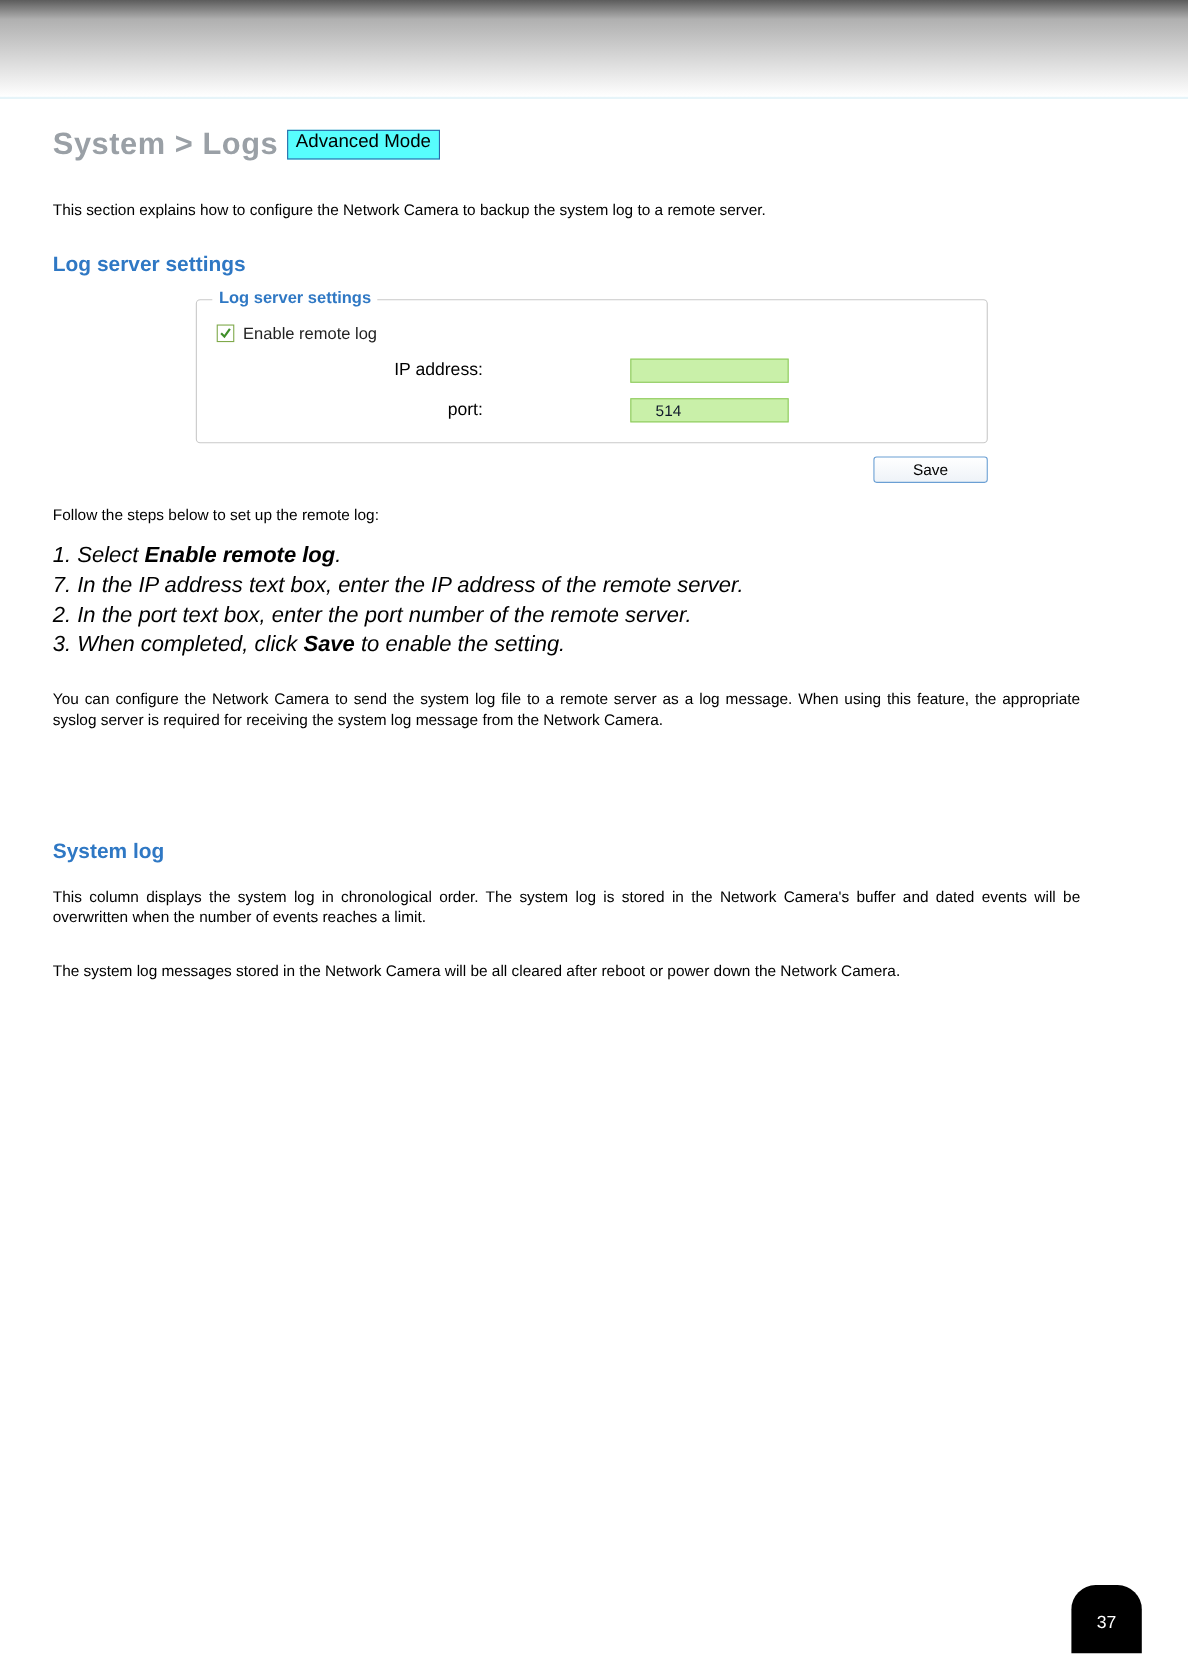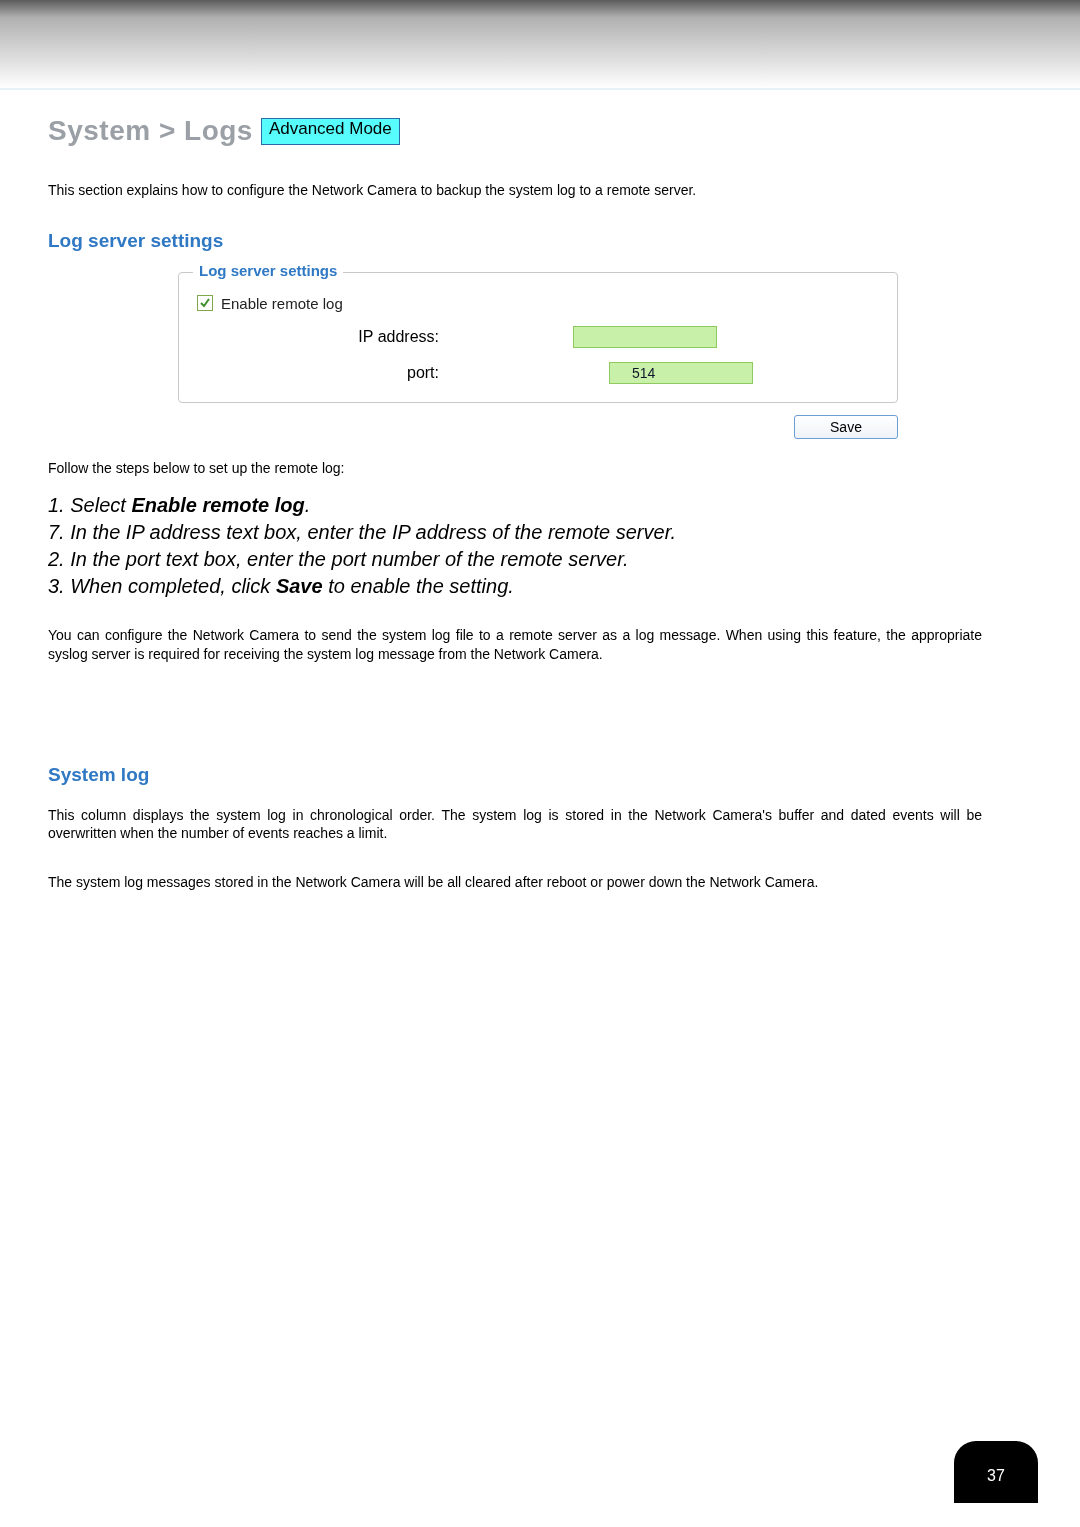--- a/index.html
+++ b/index.html
@@ -31,21 +31,21 @@
   .panel-wrap { width: 720px; margin: 0 0 6px 130px; }
   .fieldset {
     border: 1px solid #c9c9c9; border-radius: 4px; padding: 22px 18px 14px 18px;
     position: relative; margin-top: 8px;
   }
   .legend {
     position: absolute; top: -11px; left: 14px; background: #fff; padding: 0 6px;
     font-size: 15px; font-weight: bold; color: #2f78c4;
   }
   .row { display: flex; align-items: center; margin-bottom: 14px; }
-  .row:last-child { margin-bottom: 4px; gap: 36px; }
+  .row:last-child { margin-bottom: 4px; }
   .checkbox {
     width: 16px; height: 16px; border: 1px solid #7fa94a; background: #fff;
     display: inline-flex; align-items: center; justify-content: center; margin-right: 8px;
   }
   .checkmark { width: 10px; height: 10px; }
   .checkmark svg { display: block; }
   .chk-label { font-size: 15px; color: #222; }
   .frm-label { width: 250px; text-align: right; font-size: 16px; color: #000000; padding-right: 8px; }
   .frm-input {
     width: 144px; height: 22px; border: 1px solid #8fca5f; background: #c9f0a9;
@@ -58,21 +58,21 @@
     width: 104px; height: 24px; border: 1px solid #6a9fd4; border-radius: 3px;
     background: linear-gradient(to bottom, #ffffff, #eef3f8);
     font-size: 14px; color: #000; text-align: center; line-height: 22px; cursor: pointer;
   }
 
   .steps { font-size: 20px; line-height: 1.35; margin: 14px 0 26px 0; font-style: italic; }
   .steps .item { }
   .bold { font-weight: bold; }
 
   .page-num-tab {
-    position: absolute; right: 42px; bottom: 24px; width: 84px; height: 62px;
+    position: absolute; right: 42px; bottom: 24px; width: 64px; height: 62px;
     background: #000; color: #fff; font-size: 16px; text-align: center;
     border-top-left-radius: 22px; border-top-right-radius: 22px;
     display: flex; align-items: center; justify-content: center; padding-top: 7px;
   }
 
   .spacer-lg { height: 70px; }
 </style>
 </head>
 <body>
 

